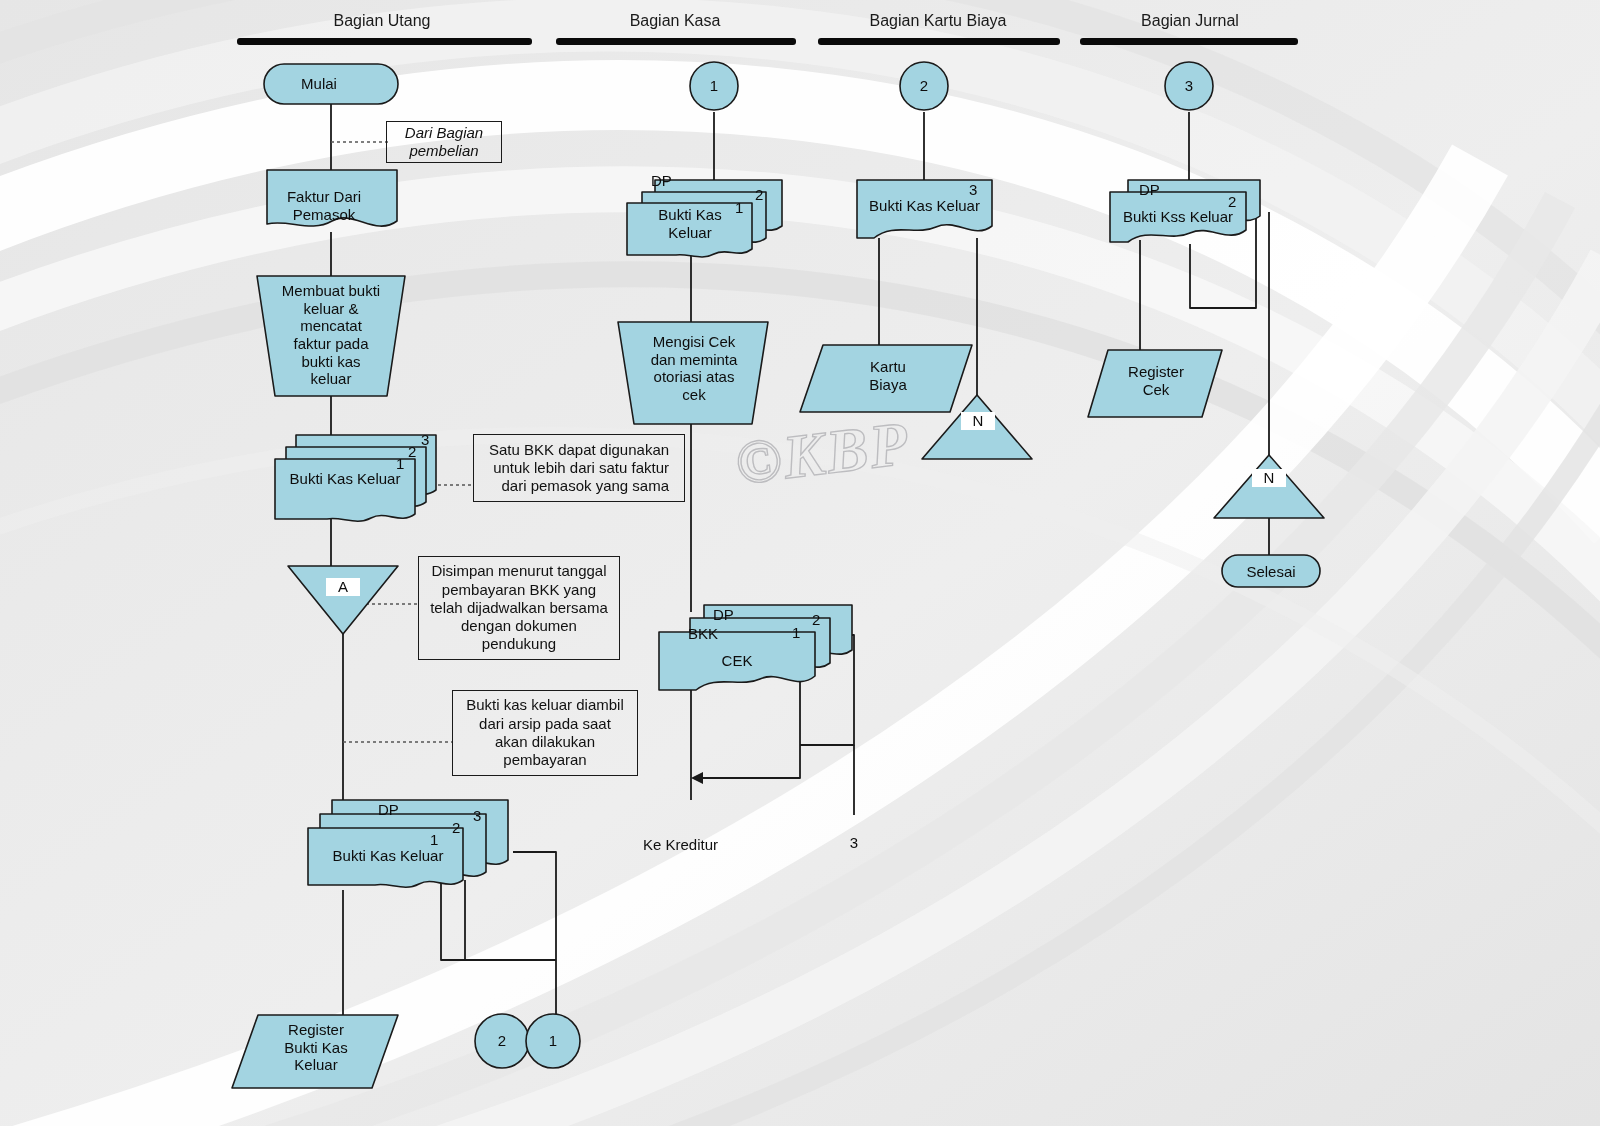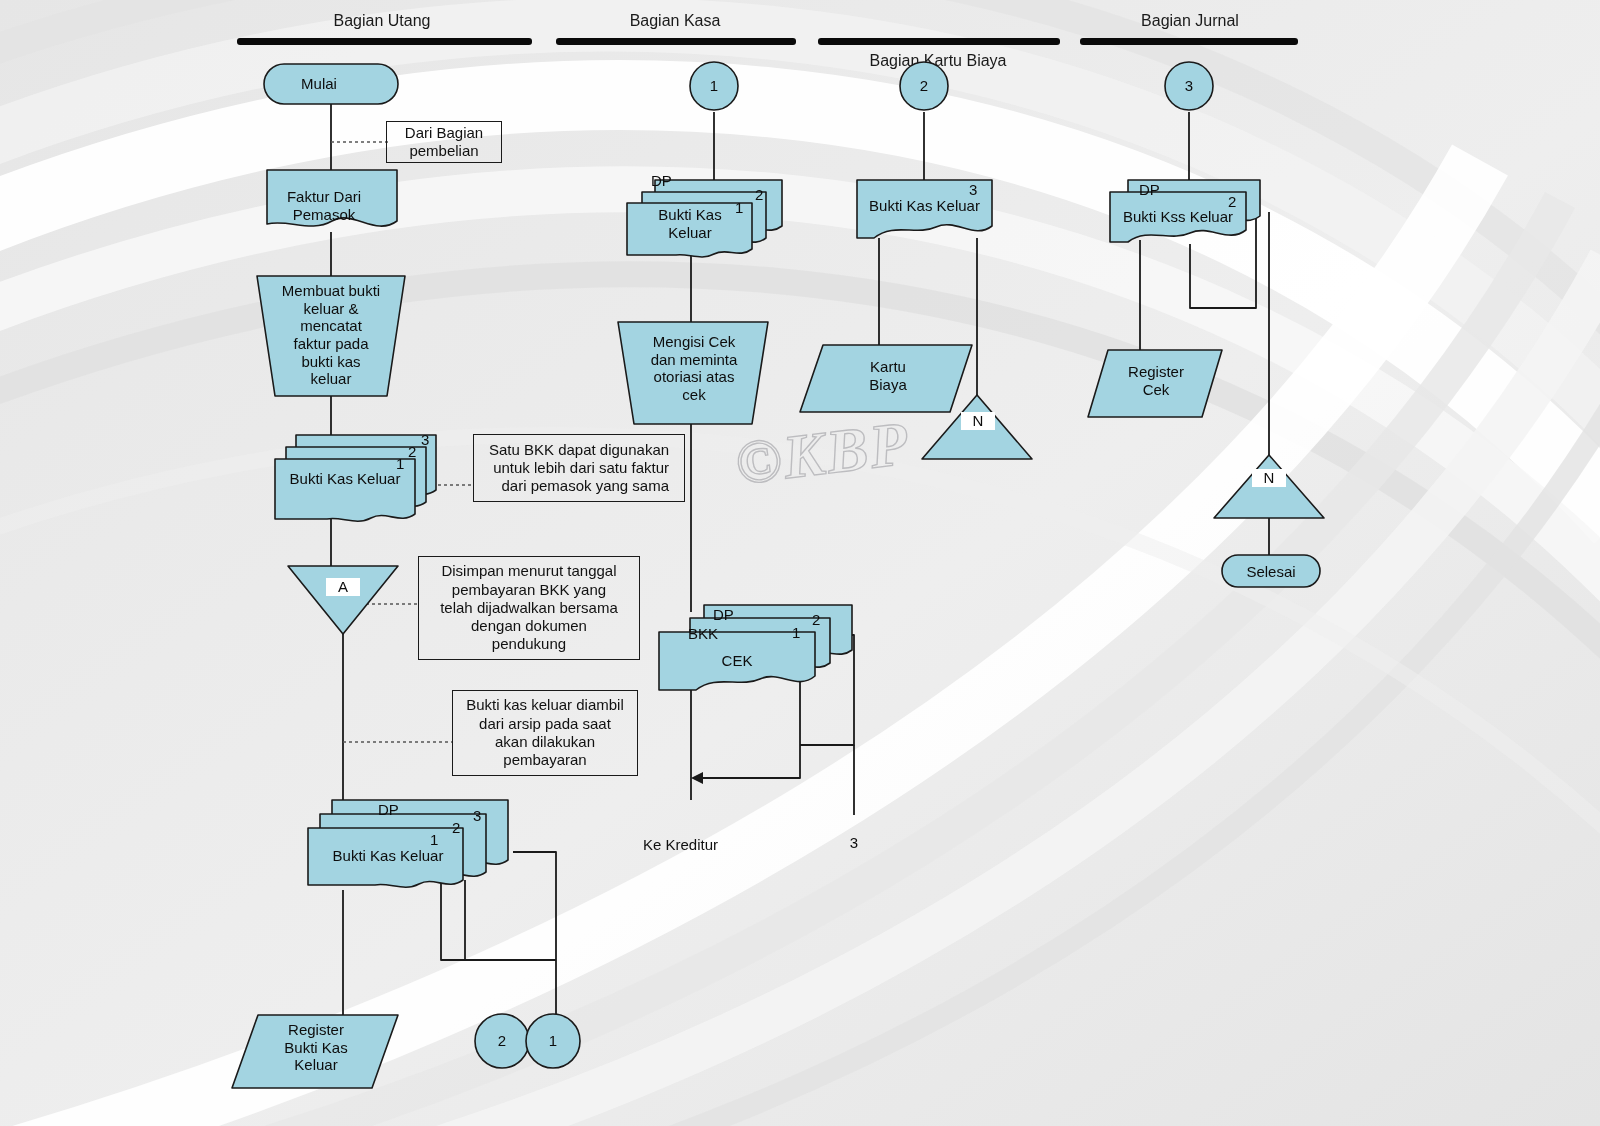--- a/index.html
+++ b/index.html
@@ -101,21 +101,21 @@
   </svg>
 
   <div class="wm">©KBP</div>
 
   <div class="lanehdr" style="left:232px;top:12px;width:300px;">Bagian Utang</div>
   <div class="lanebar" style="left:237px;top:38px;width:295px;"></div>
 
   <div class="lanehdr" style="left:555px;top:12px;width:240px;">Bagian Kasa</div>
   <div class="lanebar" style="left:556px;top:38px;width:240px;"></div>
 
-  <div class="lanehdr" style="left:816px;top:12px;width:244px;margin-top:40px;">Bagian Kartu Biaya</div>
+  <div class="lanehdr" style="left:816px;top:12px;width:244px;">Bagian Kartu Biaya</div>
   <div class="lanebar" style="left:818px;top:38px;width:242px;"></div>
 
   <div class="lanehdr" style="left:1080px;top:12px;width:220px;">Bagian Jurnal</div>
   <div class="lanebar" style="left:1080px;top:38px;width:218px;"></div>
 
   <svg id="flow" viewBox="0 0 1600 1126">
     <g id="S" fill="#a3d4e1" stroke="#1a1a1a" stroke-width="1.6" stroke-linejoin="round">
 
       <g stroke="#1a1a1a" stroke-width="1.8" fill="none">
         <line x1="331" y1="103" x2="331" y2="170"></line>
@@ -246,21 +246,21 @@
       <path d="M 1108 350 L 1222 350 L 1202 417 L 1088 417 Z"></path>
 
       <path d="M 1269 455 L 1324 518 L 1214 518 Z"></path>
 
       <rect x="1222" y="555" width="98" height="32" rx="16" ry="16"></rect>
     </g>
   </svg>
 
   <div class="shapetext" style="left:252px;top:75px;width:134px;">Mulai</div>
 
-  <div class="note" style="left:386px;top:121px;width:116px;height:42px;display:flex;align-items:center;justify-content:center;white-space:pre-line;">Dari Bagian
+  <div class="note" style="left:386px;top:121px;width:116px;height:42px;display:flex;align-items:center;justify-content:center;white-space:pre-line;font-style:italic;">Dari Bagian
 pembelian</div>
 
   <div class="shapetext" style="left:267px;top:188px;width:114px;white-space:pre-line;">Faktur Dari
 Pemasok</div>
 
   <div class="shapetext" style="left:262px;top:282px;width:138px;white-space:pre-line;">Membuat bukti
 keluar &amp;
 mencatat
 faktur pada
 bukti kas
@@ -271,21 +271,21 @@
   <div class="docnum" style="left:408px;top:443px;">2</div>
   <div class="docnum" style="left:421px;top:431px;">3</div>
 
   <div class="note" style="left:473px;top:434px;width:212px;height:68px;display:flex;align-items:center;justify-content:center;white-space:pre-line;text-align:right;">Satu BKK dapat digunakan
 untuk lebih dari satu faktur
 dari pemasok yang sama</div>
 
   <div class="shapetext" style="left:330px;top:452px;"></div>
   <div class="shapetext" style="left:326px;top:578px;width:34px;background:#fff;">A</div>
 
-  <div class="note" style="left:418px;top:556px;width:222px;height:104px;display:flex;align-items:center;justify-content:center;white-space:pre-line;">Disimpan menurut tanggal
+  <div class="note" style="left:418px;top:556px;width:202px;height:104px;display:flex;align-items:center;justify-content:center;white-space:pre-line;">Disimpan menurut tanggal
 pembayaran BKK yang
 telah dijadwalkan bersama
 dengan dokumen
 pendukung</div>
 
   <div class="note" style="left:452px;top:690px;width:186px;height:86px;display:flex;align-items:center;justify-content:center;white-space:pre-line;">Bukti kas keluar diambil
 dari arsip pada saat
 akan dilakukan
 pembayaran</div>
 

